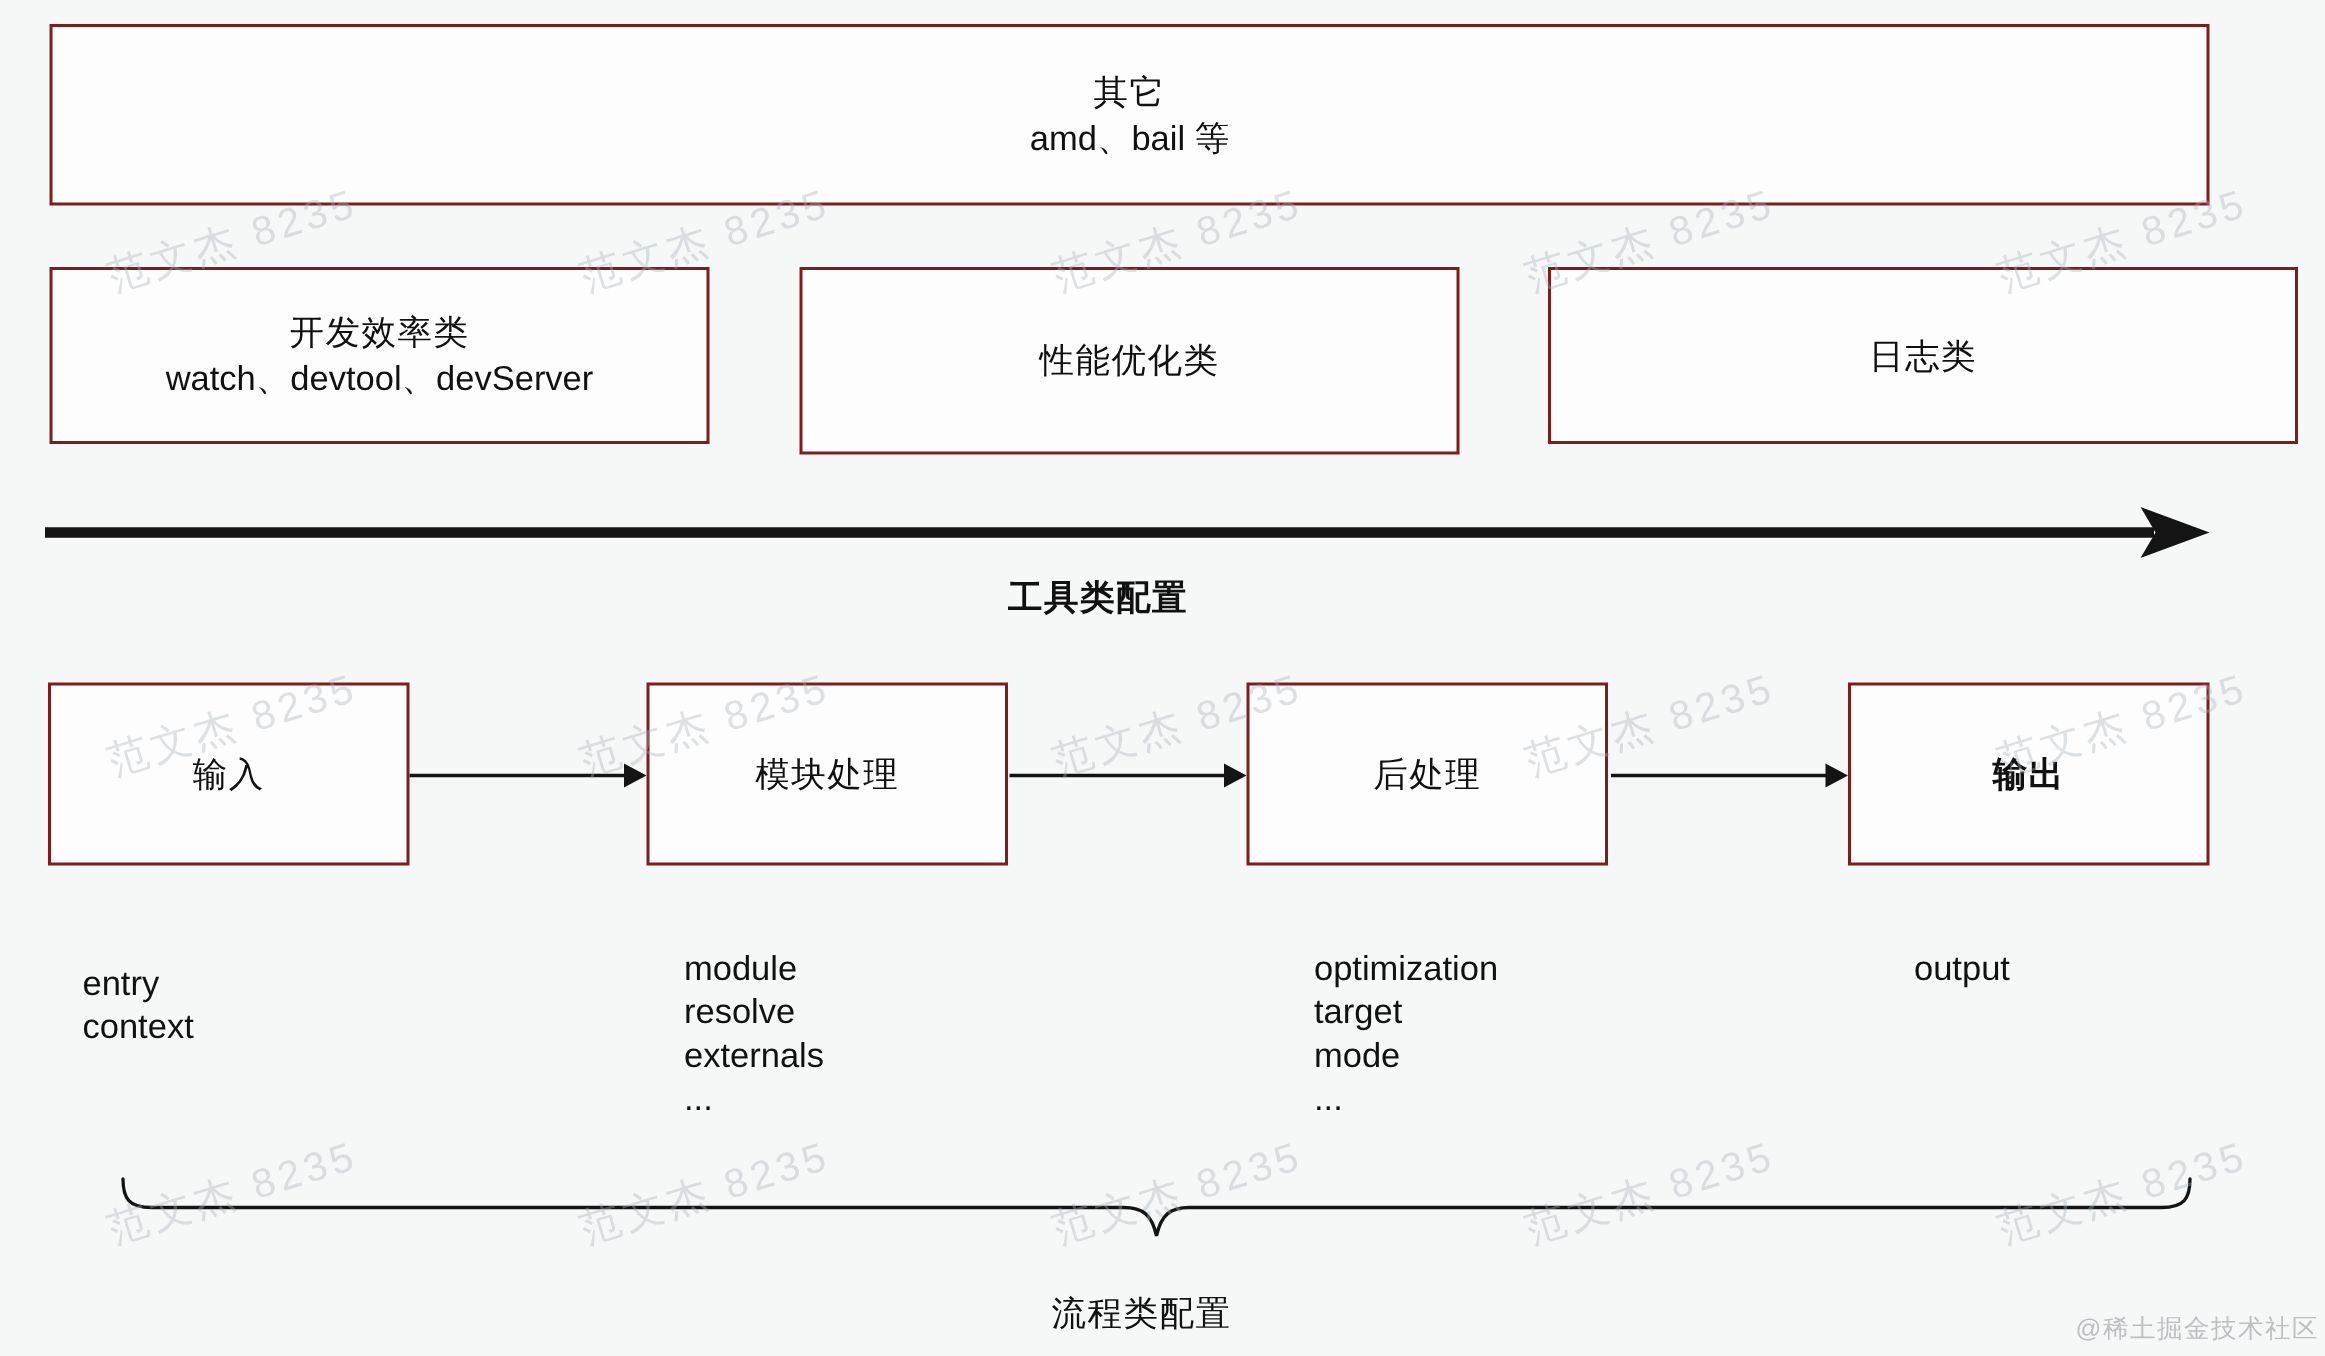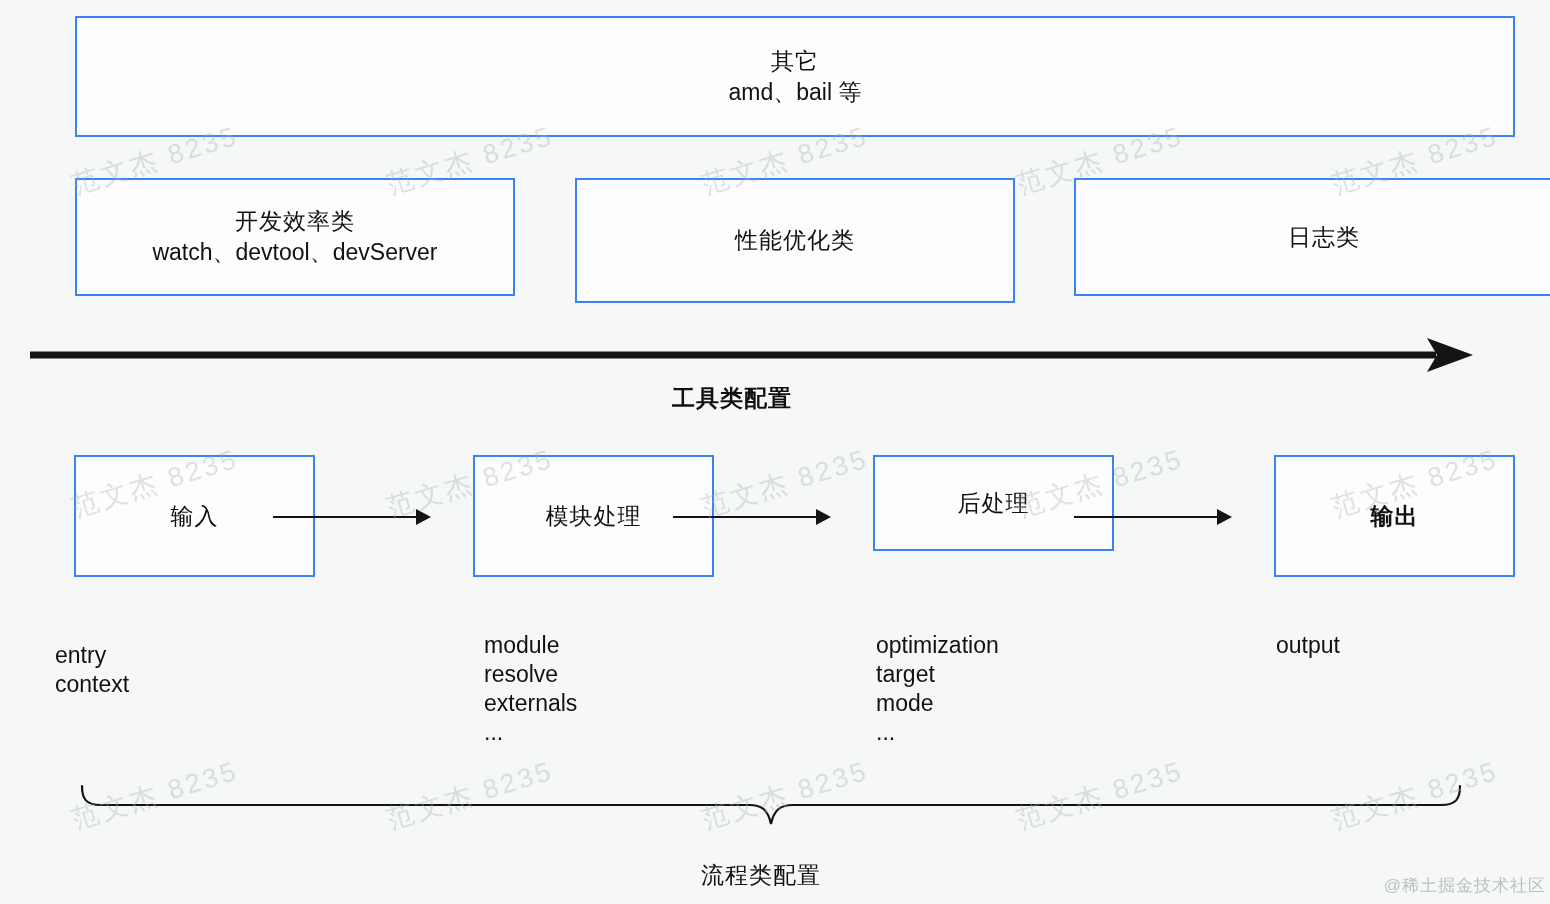--- a/index.html
+++ b/index.html
@@ -9,30 +9,29 @@
   }
   .canvas{
     position:relative;
     width:1550px;height:904px;
     background:#f6f7f7;
     overflow:hidden;
   }
   .box{
     position:absolute;
     background:#fdfdfd;
-    border:2px solid #3b82f6;
+    border:2px solid #7f1d1d;
     display:flex;
     flex-direction:column;
     align-items:center;
     justify-content:center;
     text-align:center;
     color:#111;
     z-index:2;
     box-sizing:border-box;
-    margin-left:42px;
   }
   .box-title{
     font-size:23px;
     line-height:31px;
     letter-spacing:1px;
   }
   .box-subtitle{
     font-size:23px;
     line-height:31px;
   }
@@ -166,30 +165,30 @@
   </svg>
 
   <div class="axis-label">工具类配置</div>
 
   <div class="box" style="left:32px;top:455px;width:241px;height:122px;">
     <div class="flow-label">输入</div>
   </div>
   <div class="box" style="left:431px;top:455px;width:241px;height:122px;">
     <div class="flow-label">模块处理</div>
   </div>
-  <div class="box" style="left:831px;top:455px;width:241px;height:96px;">
+  <div class="box" style="left:831px;top:455px;width:241px;height:122px;">
     <div class="flow-label">后处理</div>
   </div>
   <div class="box" style="left:1232px;top:455px;width:241px;height:122px;font-weight:bold;">
     <div class="flow-label">输出</div>
   </div>
 
   <div class="stage-items" style="left:55px;top:641px;">entry
 context</div>
-  <div class="stage-items" style="left:484px;top:631px;">module
+  <div class="stage-items" style="left:456px;top:631px;">module
 resolve
 externals
 ...</div>
   <div class="stage-items" style="left:876px;top:631px;">optimization
 target
 mode
 ...</div>
   <div class="stage-items" style="left:1276px;top:631px;">output</div>
 
   <div class="brace-label">流程类配置</div>

